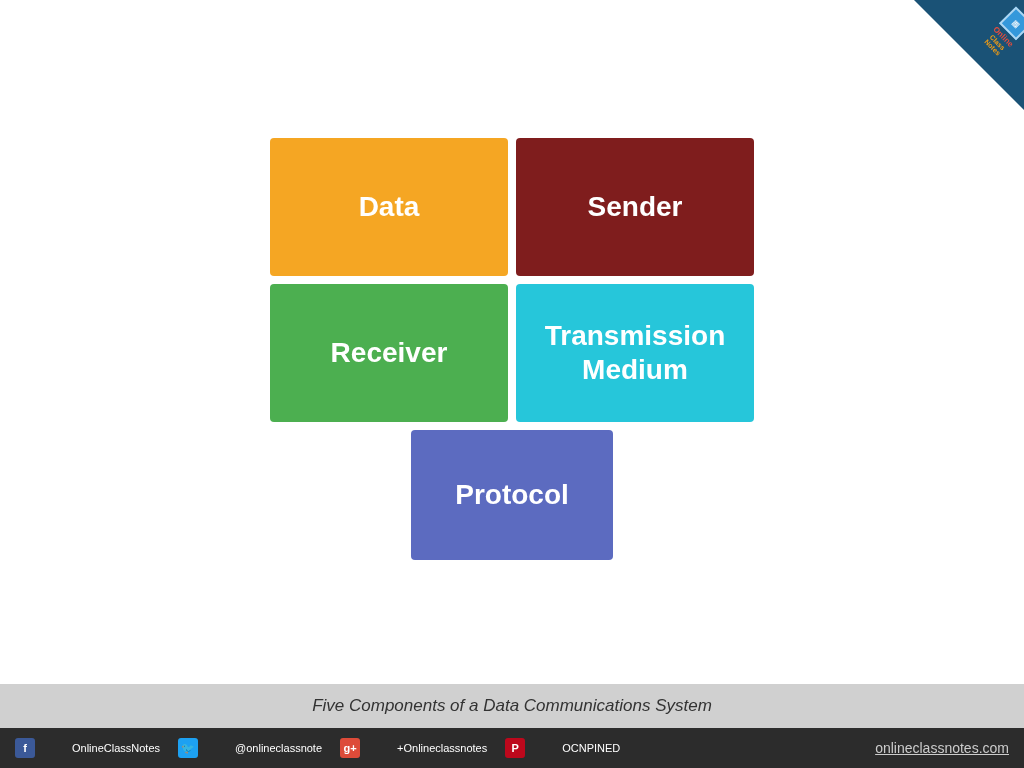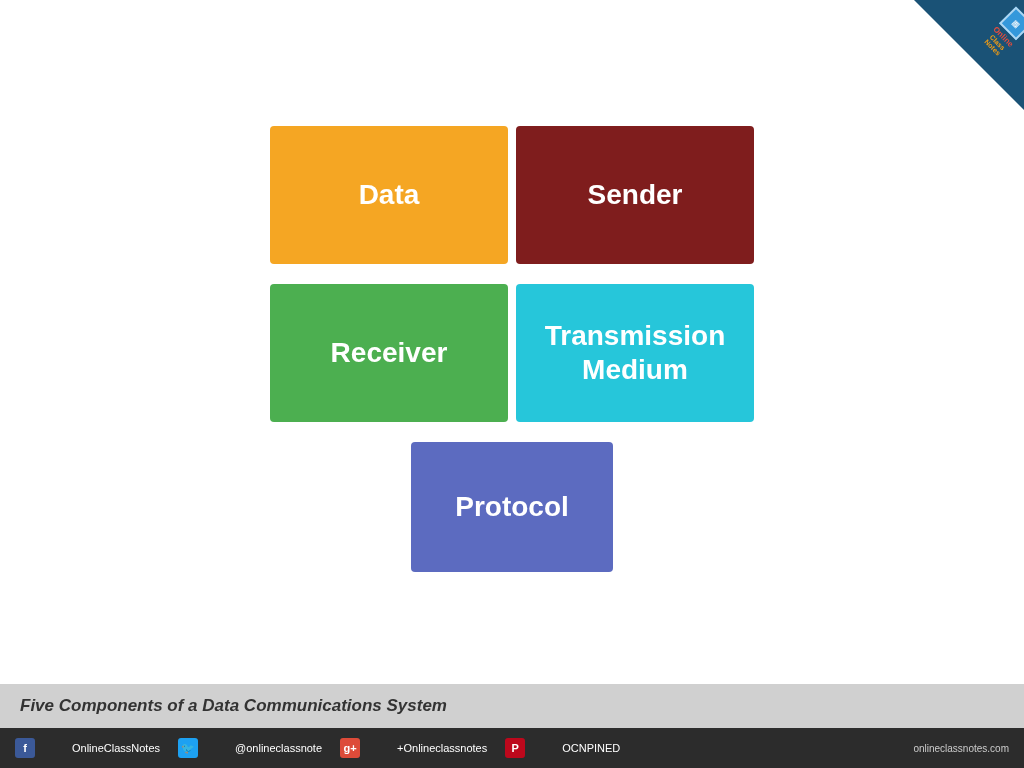--- a/index.html
+++ b/index.html
@@ -23,21 +23,21 @@
       align-items: center;
       justify-content: center;
       padding: 20px;
     }
 
     
     .boxes-container {
       display: flex;
       flex-direction: column;
       align-items: center;
-      gap: 20px;
+      gap: 8px;
       margin-bottom: 10px;
     }
 
     .boxes-row {
       display: flex;
       gap: 8px;
     }
 
     .box {
       width: 238px;
@@ -79,21 +79,21 @@
     }
 
     
     .caption-bar {
       position: absolute;
       bottom: 40px;
       left: 0;
       right: 0;
       background: #d0d0d0;
       padding: 12px 20px;
-      font-weight: bold;
+      text-align: center;
     }
 
     .caption-text {
       font-style: italic;
       font-size: 17px;
       color: #333333;
     }
 
     
     .footer {
@@ -139,21 +139,22 @@
     .pi-icon { background: #bd081c; }
 
     .footer-label {
       color: #ffffff;
       font-size: 11px;
       margin-left: 32px;
     }
 
     .footer-right {
       color: #cccccc;
-      font-size: 10px;
+      font-size: 14px;
+      text-decoration: underline;
     }
 
     
     .corner-badge {
       position: absolute;
       top: 0;
       right: 0;
       width: 110px;
       height: 110px;
       overflow: hidden;

